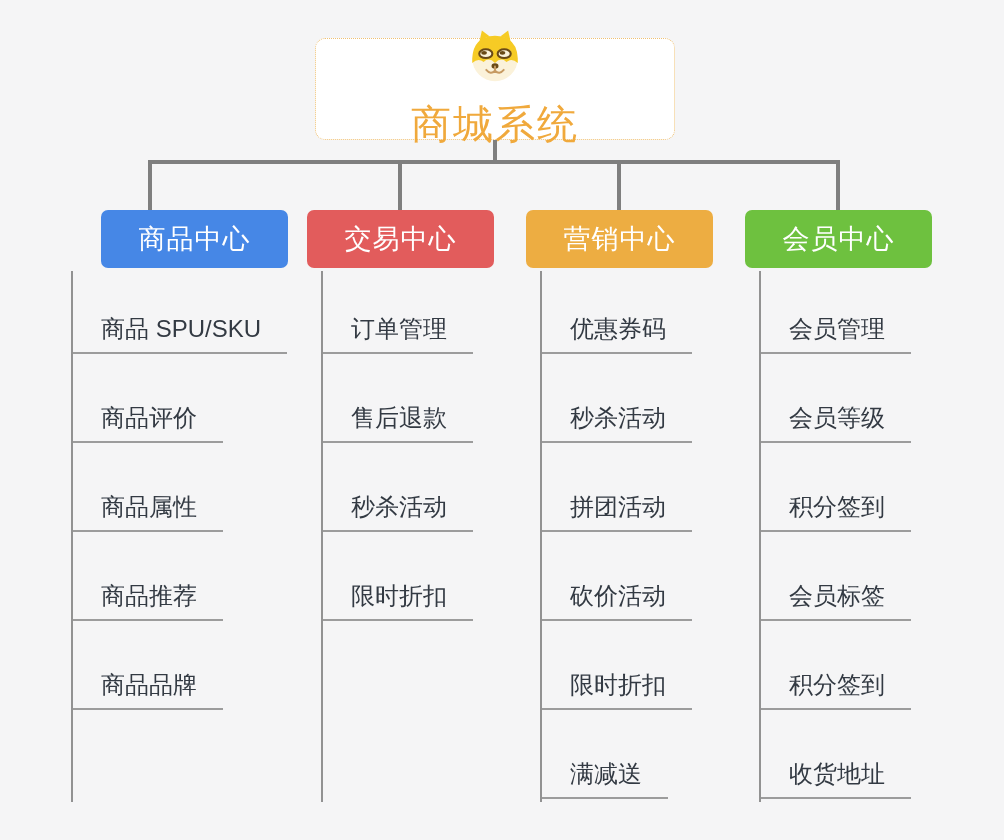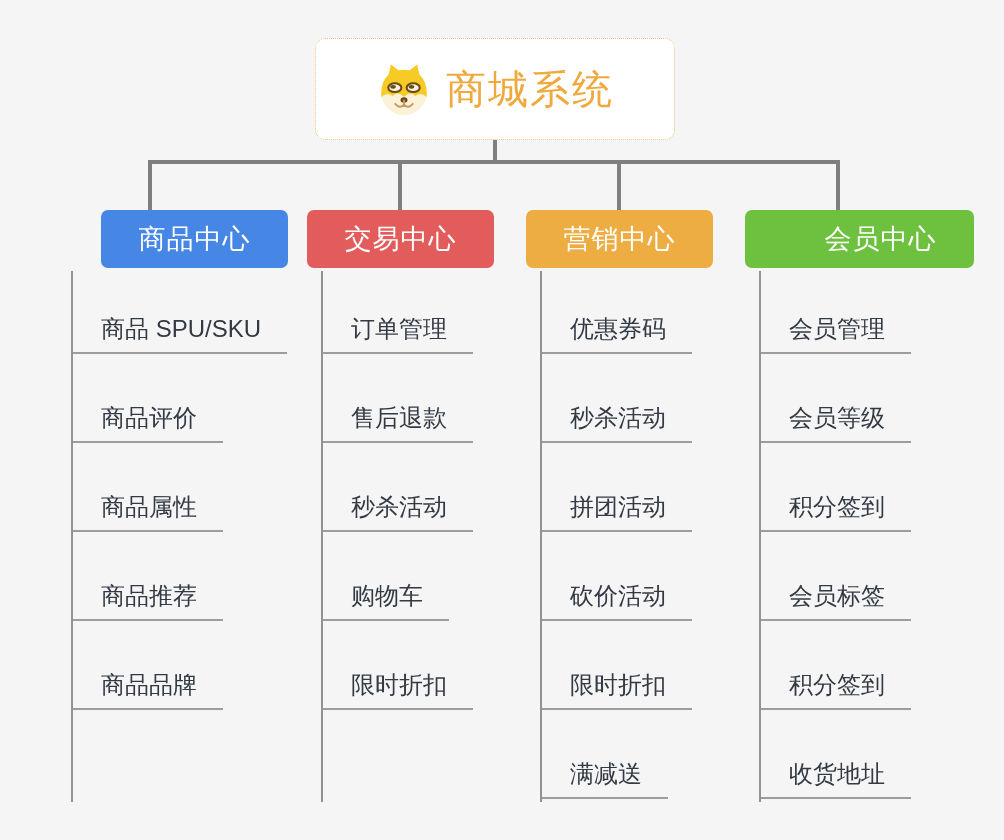--- a/index.html
+++ b/index.html
@@ -12,20 +12,21 @@
   .canvas{position:relative;width:1004px;height:840px;}
 
   
   .root-node{
     position:absolute;left:315px;top:38px;width:360px;height:102px;
     background:#FFFFFF;
     border:1px dotted #F0C173;
     border-radius:10px;
     display:flex;align-items:center;justify-content:center;gap:14px;
     box-sizing:border-box;
+    flex-direction:column;
   }
   .root-title{
     color:#F0A93C;
     font-size:40px;
     letter-spacing:2px;
     white-space:nowrap;
   }
   .root-icon{width:56px;height:56px;flex:0 0 auto;}
 
   
@@ -118,23 +119,20 @@
         <div class="leaf-slot">
           <span class="leaf-label">订单管理</span>
         </div>
         <div class="leaf-slot">
           <span class="leaf-label">售后退款</span>
         </div>
         <div class="leaf-slot">
           <span class="leaf-label">秒杀活动</span>
         </div>
         <div class="leaf-slot">
-          <span class="leaf-label">购物车</span>
-        </div>
-        <div class="leaf-slot">
           <span class="leaf-label">限时折扣</span>
         </div>
       </div>
       <div class="conn drop" style="left: 617px;"></div>
       <div class="branch-node" style="left: 526px; background: rgb(237, 173, 66);">营销中心</div>
       <div class="column" style="left: 540px;">
         <div class="col-trunk"></div>
         <div class="leaf-slot">
           <span class="leaf-label">优惠券码</span>
         </div>
@@ -148,21 +146,21 @@
           <span class="leaf-label">砍价活动</span>
         </div>
         <div class="leaf-slot">
           <span class="leaf-label">限时折扣</span>
         </div>
         <div class="leaf-slot">
           <span class="leaf-label">满减送</span>
         </div>
       </div>
       <div class="conn drop" style="left: 836px;"></div>
-      <div class="branch-node" style="left: 745px; background: rgb(110, 193, 63); padding-left: 42px;">会员中心</div>
+      <div class="branch-node" style="left: 745px; background: rgb(110, 193, 63);">会员中心</div>
       <div class="column" style="left: 759px;">
         <div class="col-trunk"></div>
         <div class="leaf-slot">
           <span class="leaf-label">会员管理</span>
         </div>
         <div class="leaf-slot">
           <span class="leaf-label">会员等级</span>
         </div>
         <div class="leaf-slot">
           <span class="leaf-label">积分签到</span>

